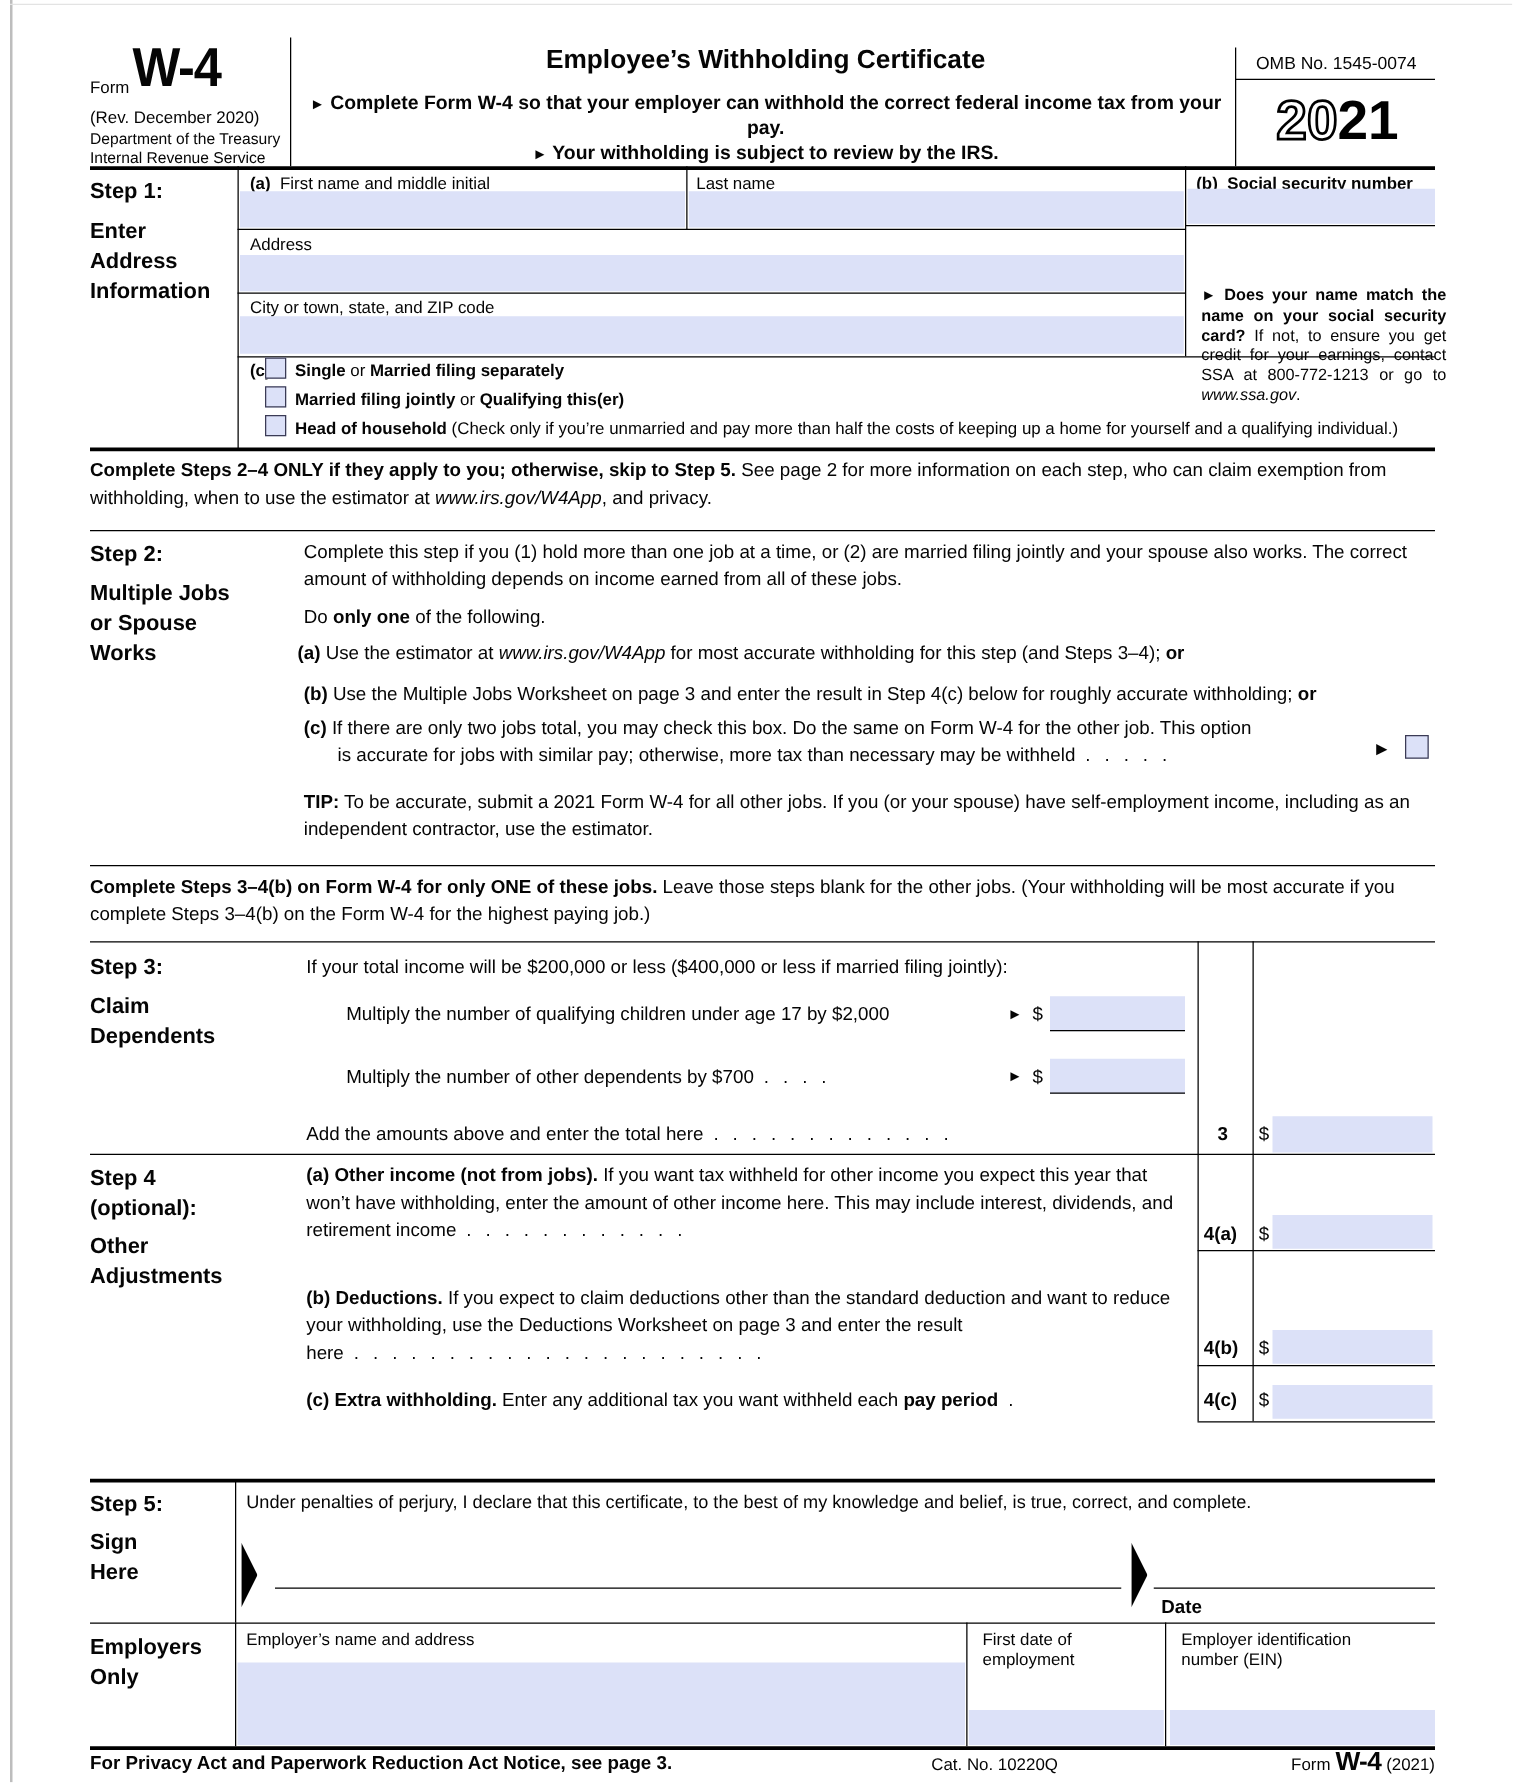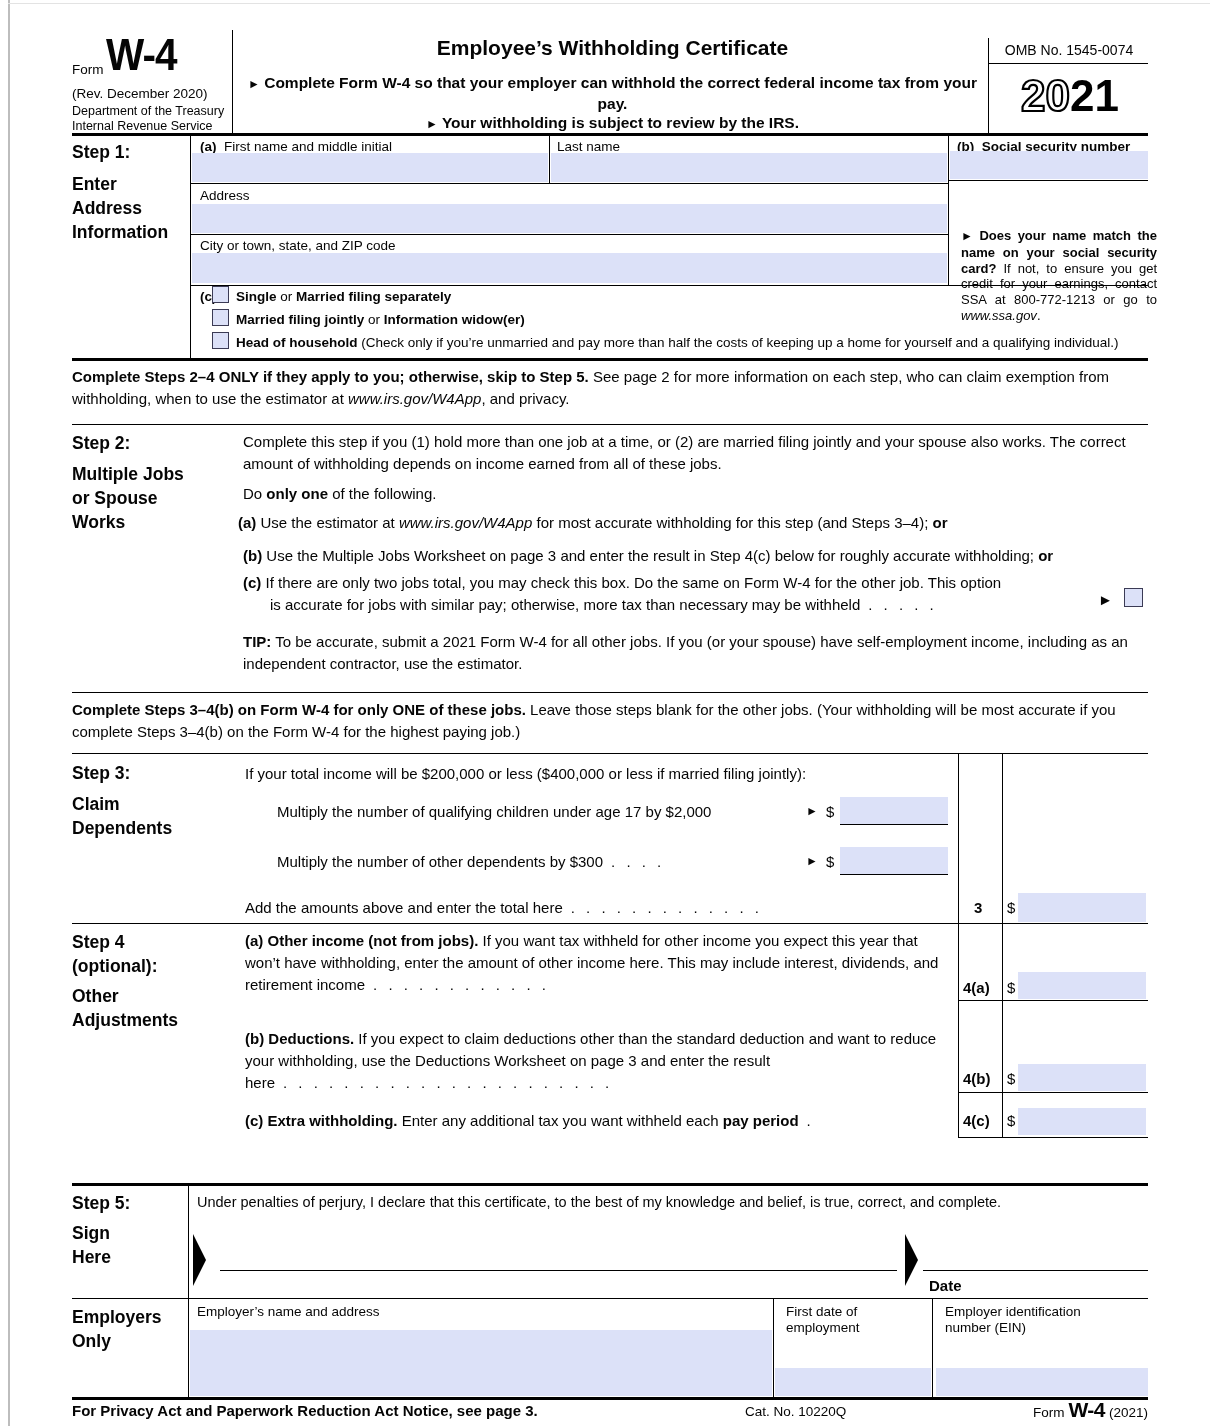--- a/index.html
+++ b/index.html
@@ -82,21 +82,21 @@
   <div class="field" style="left:192px;top:253px;width:755px;height:30px;"></div>
 
   <div class="a s13" style="left:961px;top:189px;width:196px;font-size:13px;line-height:15.8px;text-align:justify;margin-top:39px;"><span class="b"><span class="arrow">►</span> <span>Does your name match the name on your social security card?</span></span><span> If not, to ensure you get credit for your earnings, contact SSA at 800-772-1213 or go to </span><span class="i">www.ssa.gov</span><span>.</span></div>
 
   <div class="hl" style="left:190px;top:285px;width:958px;"></div>
 
   <div class="a s13 b" style="left:200px;top:289px;">(c)</div>
   <div class="cb" style="left:212px;top:286px;"></div>
   <div class="a s13" style="left:236px;top:289px;"><span class="b">Single</span><span> or </span><span class="b">Married filing separately</span></div>
   <div class="cb" style="left:212px;top:309px;"></div>
-  <div class="a s13" style="left:236px;top:312px;"><span class="b">Married filing jointly</span><span> or </span><span class="b">Information widow(er)</span></div>
+  <div class="a s13" style="left:236px;top:312px;"><span class="b">Married filing jointly</span><span> or </span><span class="b">Qualifying this(er)</span></div>
   <div class="cb" style="left:212px;top:332px;"></div>
   <div class="a s13" style="left:236px;top:335px;width:912px;"><span class="b">Head of household</span><span> </span><span>(Check only if you’re unmarried and pay more than half the costs of keeping up a home for yourself and a qualifying individual.)</span></div>
 
   <div class="hl" style="left:72px;top:358px;width:1076px;height:2.5px;"></div>
 
   <div class="a s15" style="left:72px;top:366px;width:1076px;"><span class="b">Complete Steps 2–4 ONLY if they apply to you; otherwise, skip to Step 5.</span><span> See page 2 for more information on each step, who can claim exemption from withholding, when to use the estimator at </span><span class="i">www.irs.gov/W4App</span><span>, and privacy.</span></div>
 
   <div class="hl" style="left:72px;top:424px;width:1076px;"></div>
 
   <div class="a lbl" style="left:72px;top:431px;">Step 2:</div>
@@ -131,21 +131,21 @@
   <div class="a lbl" style="left:72px;top:792px;">Claim</div>
   <div class="a lbl" style="left:72px;top:816px;">Dependents</div>
 
   <div class="a s15" style="left:245px;top:763px;width:700px;">If your total income will be $200,000 or less ($400,000 or less if married filing jointly):</div>
 
   <div class="a s15" style="left:277px;top:801px;">Multiply the number of qualifying children under age 17 by $2,000</div>
   <div class="a arrow" style="left:806px;top:804px;">►</div>
   <div class="a s15" style="left:826px;top:801px;">$</div>
   <div class="field" style="left:840px;top:797px;width:108px;height:27px;border-bottom:1px solid #000;"></div>
 
-  <div class="a s15" style="left:277px;top:851px;"><span>Multiply the number of other dependents by $300</span><span class="leader">. . . .</span></div>
+  <div class="a s15" style="left:277px;top:851px;"><span>Multiply the number of other dependents by $700</span><span class="leader">. . . .</span></div>
   <div class="a arrow" style="left:806px;top:854px;">►</div>
   <div class="a s15" style="left:826px;top:851px;">$</div>
   <div class="field" style="left:840px;top:847px;width:108px;height:27px;border-bottom:1px solid #000;"></div>
 
   <div class="a s15" style="left:245px;top:897px;width:710px;"><span>Add the amounts above and enter the total here</span><span class="leader">. . . . . . . . . . . . .</span></div>
   <div class="a s15 b" style="left:974px;top:897px;">3</div>
   <div class="a s15" style="left:1007px;top:897px;">$</div>
   <div class="field" style="left:1018px;top:893px;width:128px;height:29px;"></div>
 
   <div class="hl" style="left:72px;top:923px;width:1076px;"></div>

